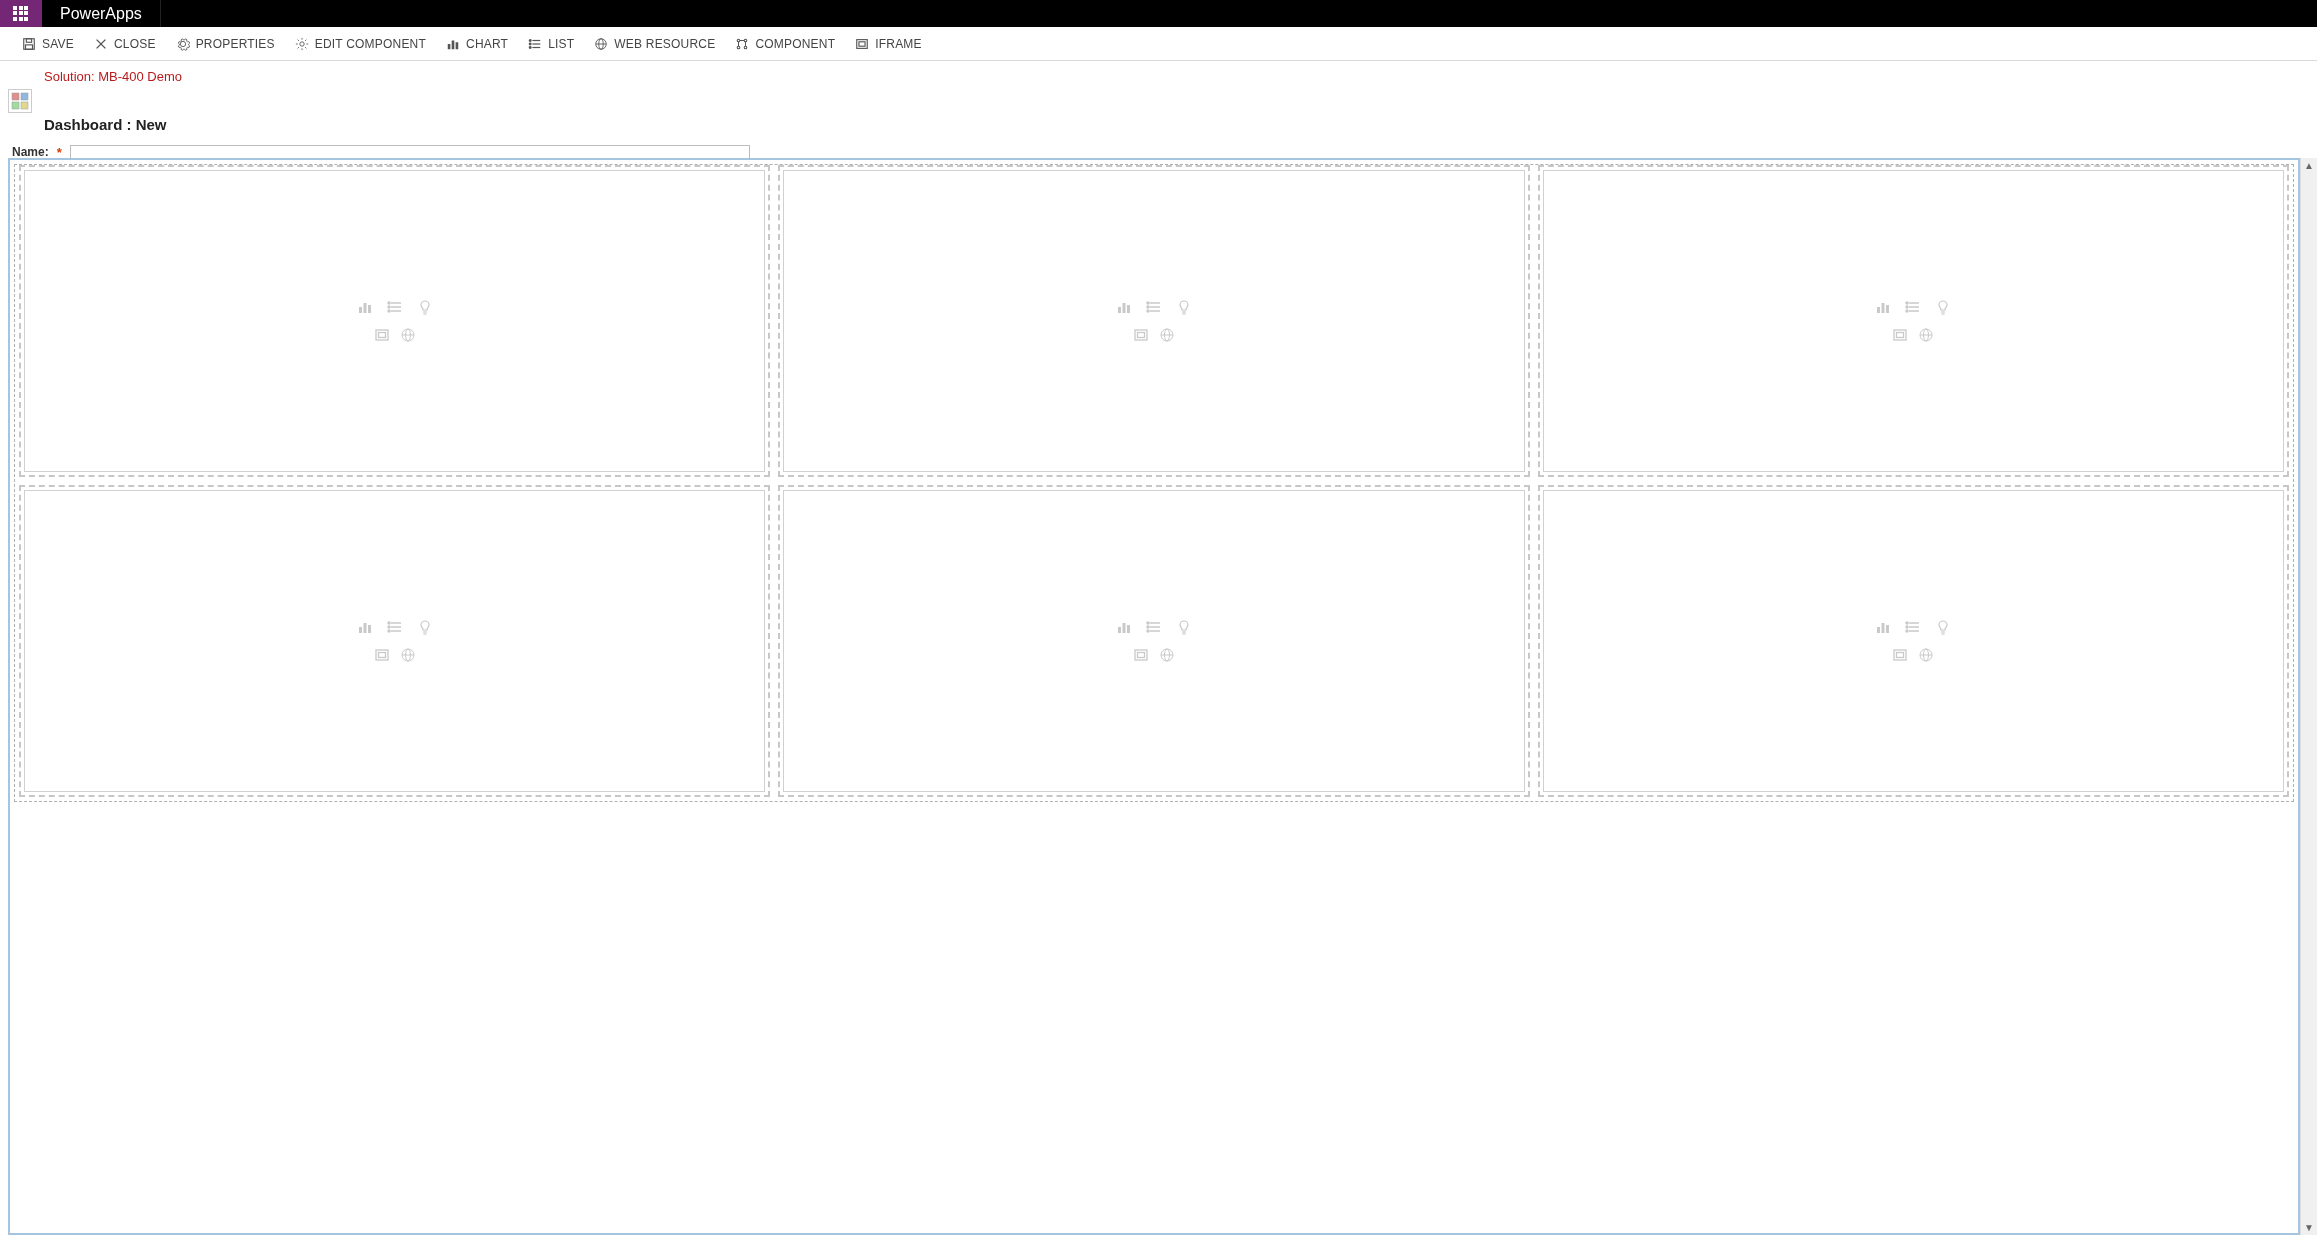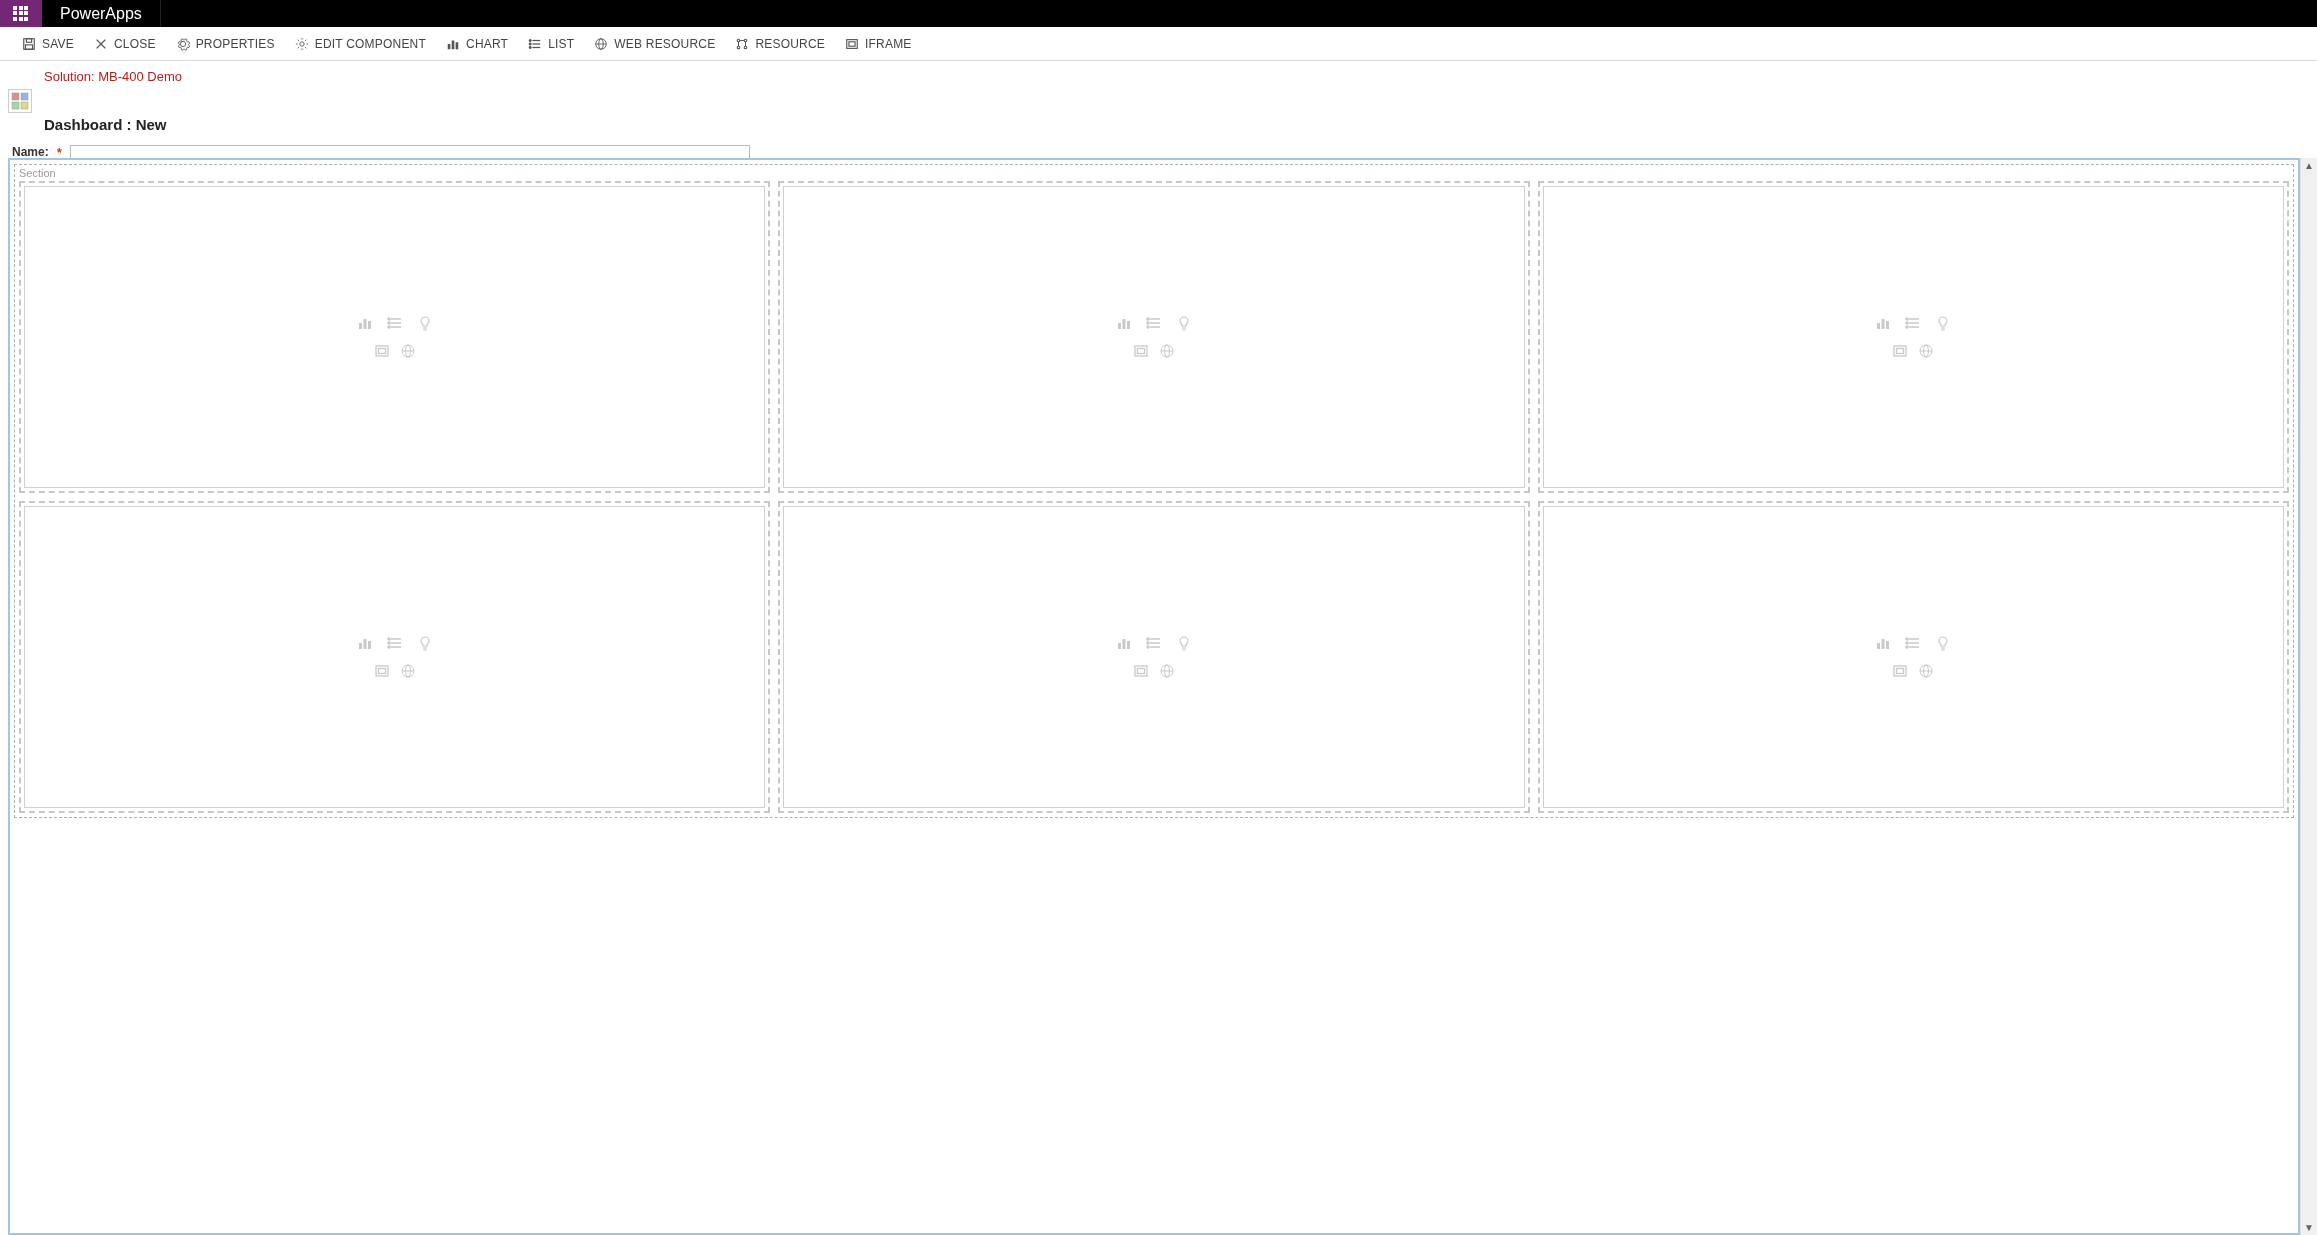--- a/index.html
+++ b/index.html
@@ -151,21 +151,21 @@
       <svg viewBox="0 0 16 16" fill="none" stroke="currentColor" stroke-width="1.2">
           <circle cx="4" cy="4" r="1.5"></circle>
           <circle cx="12" cy="4" r="1.5"></circle>
           <circle cx="4" cy="12" r="1.5"></circle>
           <circle cx="12" cy="12" r="1.5"></circle>
           <line x1="4" y1="5.5" x2="4" y2="10.5"></line>
           <line x1="12" y1="5.5" x2="12" y2="10.5"></line>
           <line x1="5.5" y1="4" x2="10.5" y2="4"></line>
         </svg>
     </span>
-    <span>RESOURCE</span>
+    <span>COMPONENT</span>
   </div>
 
   <div class="cmd">
     <span class="ico">
       <svg viewBox="0 0 16 16" fill="none" stroke="currentColor" stroke-width="1.3">
           <rect x="2" y="3" width="12" height="10"></rect>
           <rect x="4.5" y="5.5" width="7" height="5"></rect>
         </svg>
     </span>
     <span>IFRAME</span>
@@ -190,21 +190,20 @@
 
 <div class="namerow">
   <label>Name:</label>
   <span class="req">*</span>
   <input type="text" value="" style="">
 </div>
 
 <div class="canvas-wrap">
   <div class="canvas">
     <div class="section-outer">
-      <div class="section-label">Section</div>
       <div class="grid">
 
         <div class="cell-outer">
           <div class="cell-inner">
             <div class="placeholder-icons">
               <span class="picon"><svg viewBox="0 0 16 16" fill="currentColor">
                     <rect x="2" y="8" width="3" height="6"></rect>
                     <rect x="6.5" y="4" width="3" height="10"></rect>
                     <rect x="11" y="6" width="3" height="8"></rect>
                   </svg></span>

